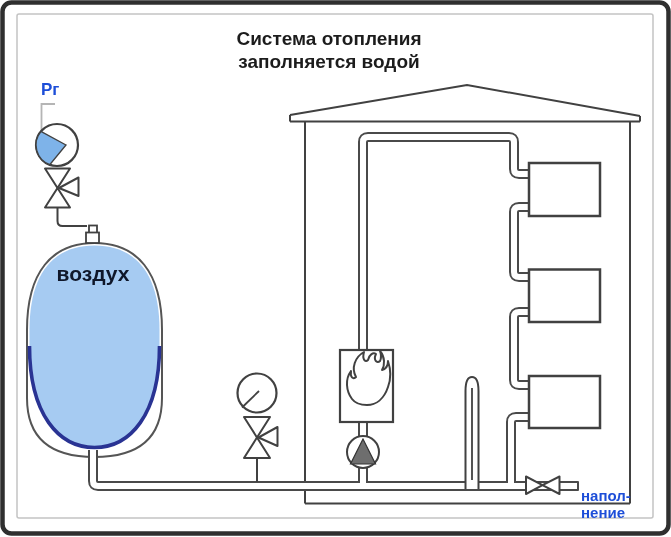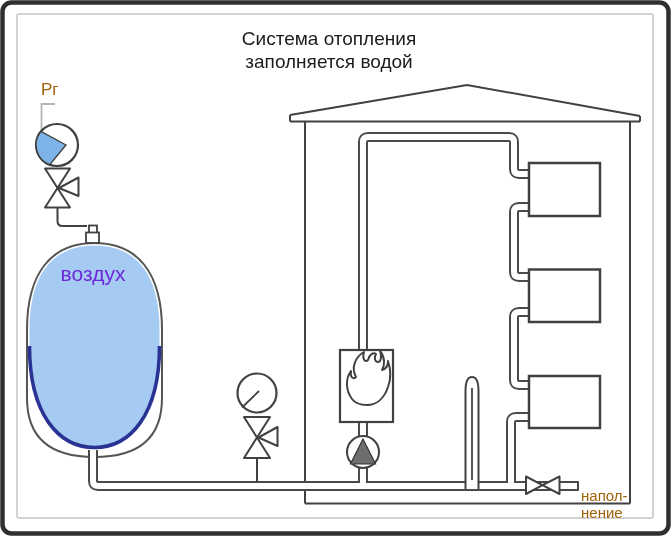--- a/index.html
+++ b/index.html
@@ -1,24 +1,25 @@
 <!DOCTYPE html>
 <html><head>
 <meta charset="utf-8">
 <style>
   html,body{margin:0;padding:0;background:#ffffff;}
   #stage{
     position:relative;width:671px;height:537px;background:#ffffff;overflow:hidden;
     font-family:"Liberation Sans", sans-serif;
+    font-weight:bold;
   }
   #stage svg{position:absolute;left:0;top:0;}
-  .txt{position:absolute;color:#a16207;white-space:pre-line;}
+  .txt{position:absolute;color:#1d4ed8;white-space:pre-line;}
   .title{left:329px;top:27px;transform:translateX(-50%);font-size:19px;line-height:23px;text-align:center;color:#1c1c1c;}
   .gauge-label{left:41px;top:80px;font-size:17px;}
-  .tank-label{left:93px;top:262px;transform:translateX(-50%);font-size:21px;color:#6d28d9;}
+  .tank-label{left:93px;top:262px;transform:translateX(-50%);font-size:21px;color:#0f172a;}
   .fill-label{left:581px;top:463px;font-size:15px;line-height:17px;margin-top:24px;}
 </style>
 </head>
 <body>
 
 <div id="stage">
 
   <svg width="671" height="537" viewBox="0 0 671 537">
 
     <rect x="17" y="14" width="636" height="504" rx="2" fill="none" stroke="#c4c4c4" stroke-width="1.5"></rect>

